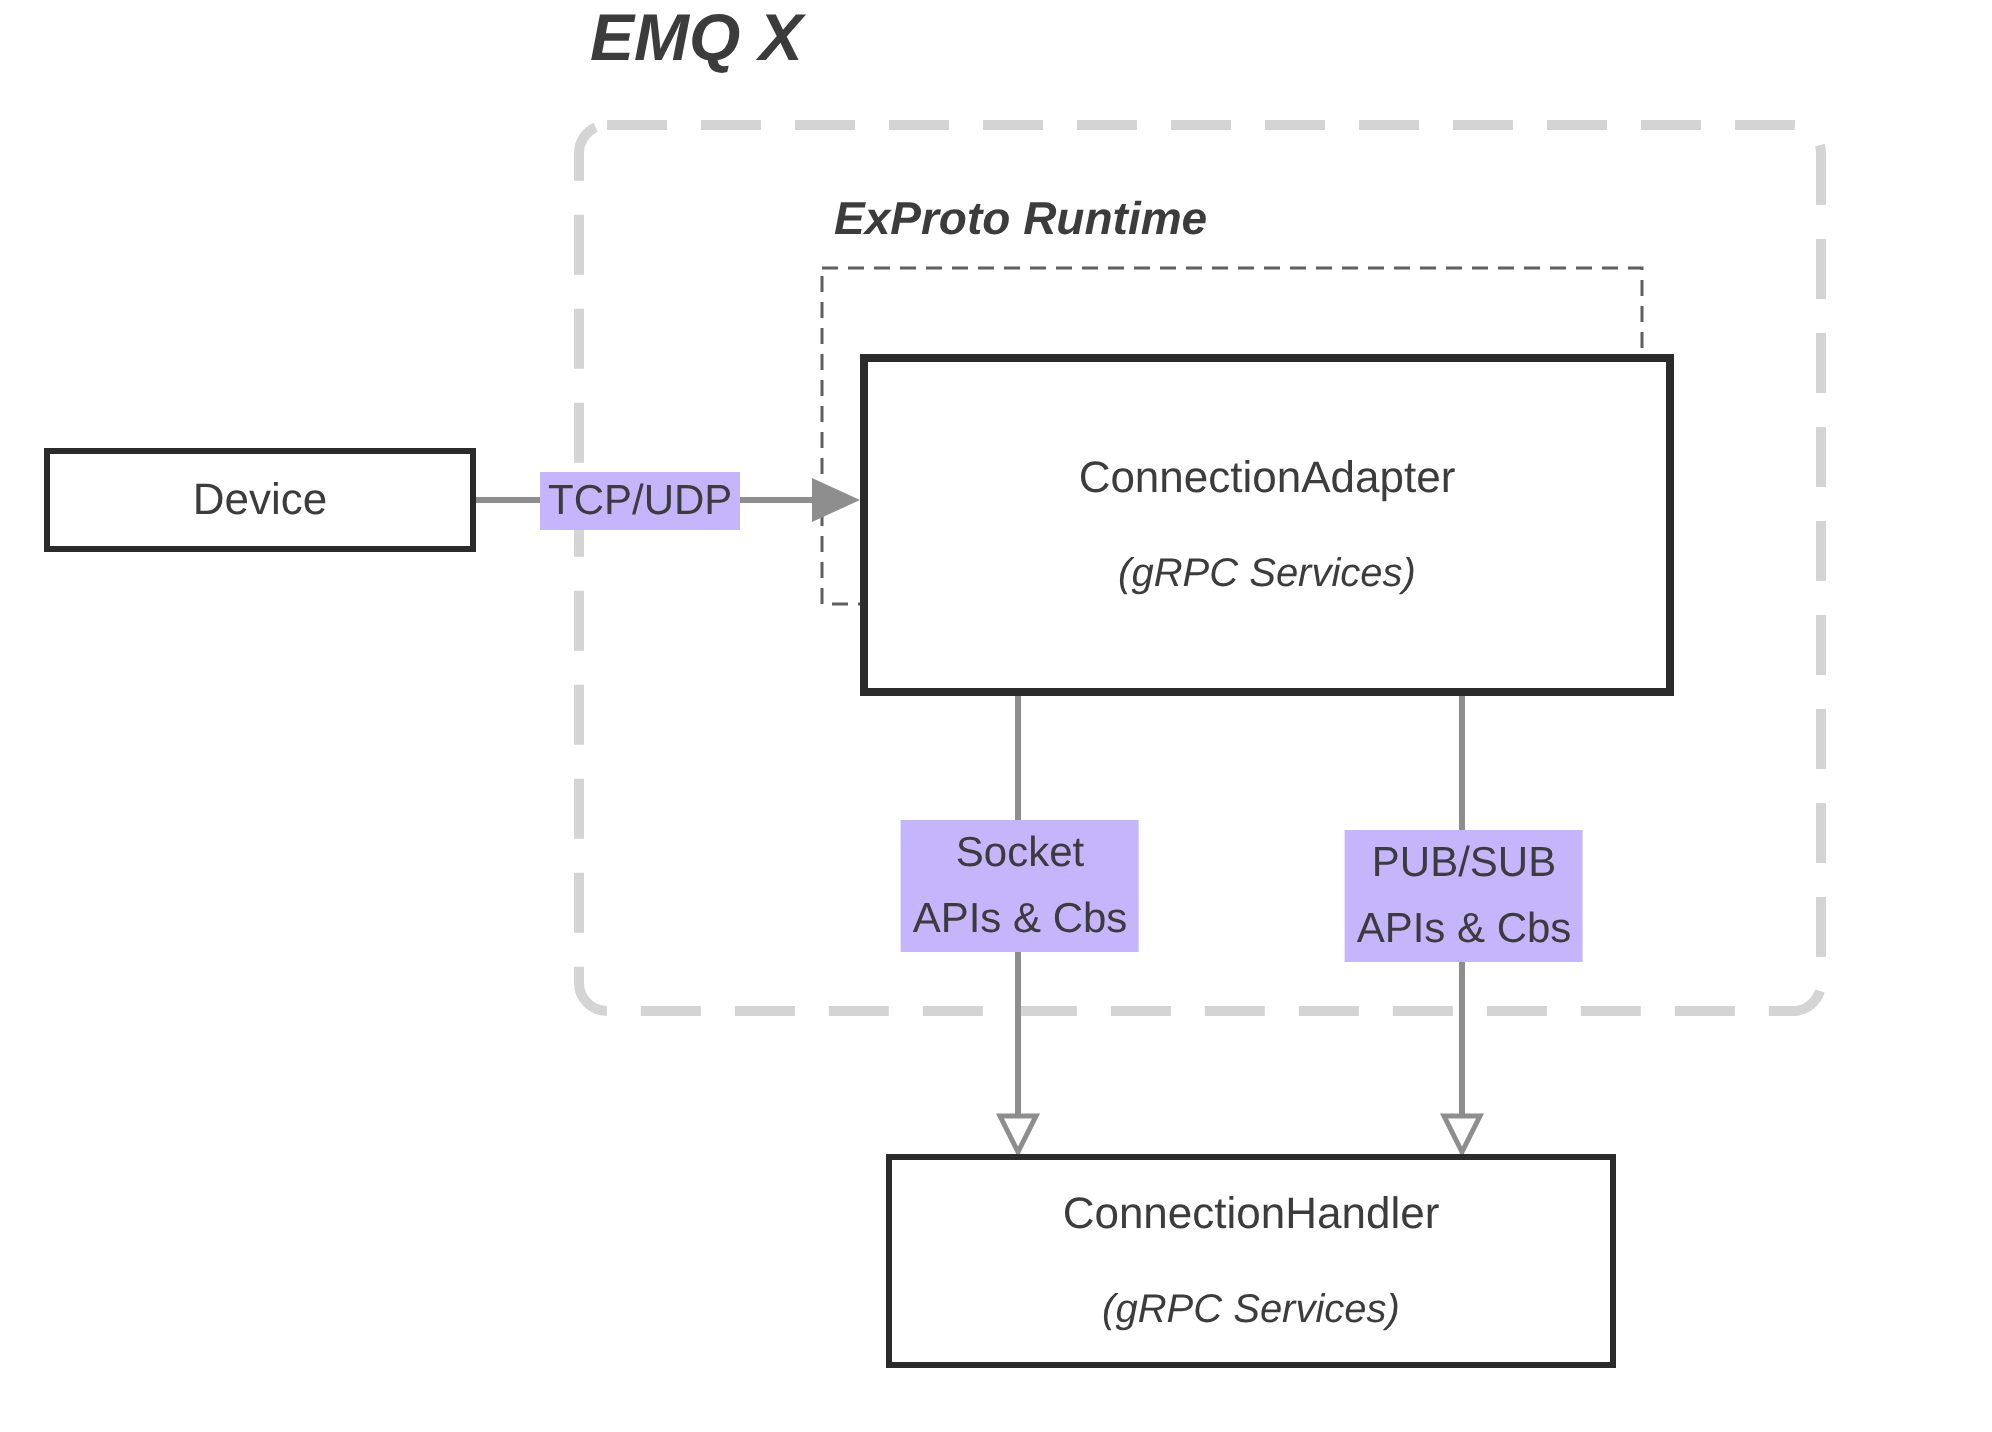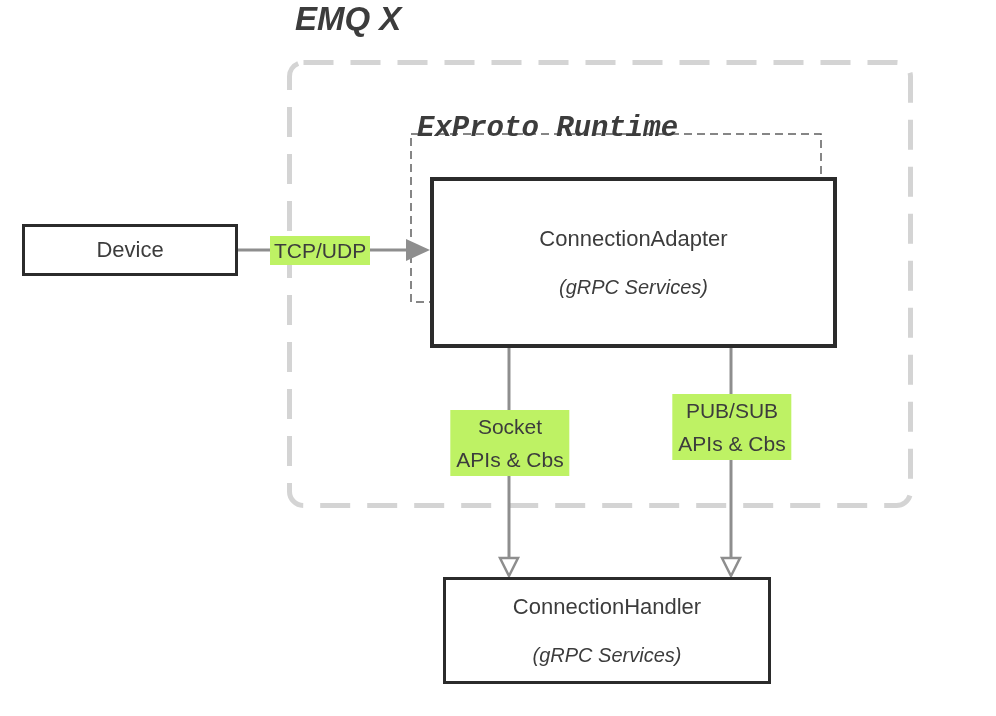--- a/index.html
+++ b/index.html
@@ -46,54 +46,54 @@
     border: 3px solid #2b2b2b;
     box-sizing: border-box;
     display: flex;
     flex-direction: column;
     align-items: center;
     justify-content: center;
     text-align: center;
   }
   .box-device   { left: 22px;  top: 224px; width: 216px; height: 52px;  font-size: 21px; }
   .box-adapter  { left: 430px; top: 177px; width: 407px; height: 171px; border-width: 4px; }
-  .box-handler  { left: 443px; top: 577px; width: 328px; height: 107px; }
+  .box-handler  { left: 443px; top: 577px; width: 365px; height: 107px; }
   .box-title    { font-size: 22px; line-height: 28px; }
   .box-subtitle { font-size: 20px; line-height: 28px; font-style: italic; margin-top: 20px; }
 
   .free-label {
     position: absolute;
     z-index: 2;
     font-style: italic;
     font-weight: 600;
     white-space: nowrap;
   }
   .label-emqx    { left: 295px; top: 0; font-size: 33px; }
-  .label-exproto { left: 417px; top: 112px; font-size: 29px; font-family: Liberation Mono, monospace; }
+  .label-exproto { left: 417px; top: 96px; font-size: 23px; }
 
   .edge-label {
     position: absolute;
     z-index: 2;
-    background: #bef264;
+    background: #c4b5fd;
     font-size: 21px;
     white-space: nowrap;
   }
   .label-tcp {
     left: 270px; top: 236px;
     padding: 2px 4px;
     line-height: 25px;
   }
   .label-socket, .label-pubsub {
     text-align: center;
     line-height: 33px;
     padding: 0 6px;
     transform: translateX(-50%);
   }
   .label-socket { left: 510px; top: 410px; }
-  .label-pubsub { left: 732px; top: 394px; text-align: center; }
+  .label-pubsub { left: 732px; top: 415px; text-align: center; }
   .edge-label span { display: block; }
 </style>
 </head>
 <body>
 
 <div class="canvas">
 
   <svg class="layer-svg" viewBox="0 0 996 716" xmlns="http://www.w3.org/2000/svg">
 
     <rect class="outer-dashed" x="289.5" y="62.5" width="621" height="443" rx="14"></rect>

